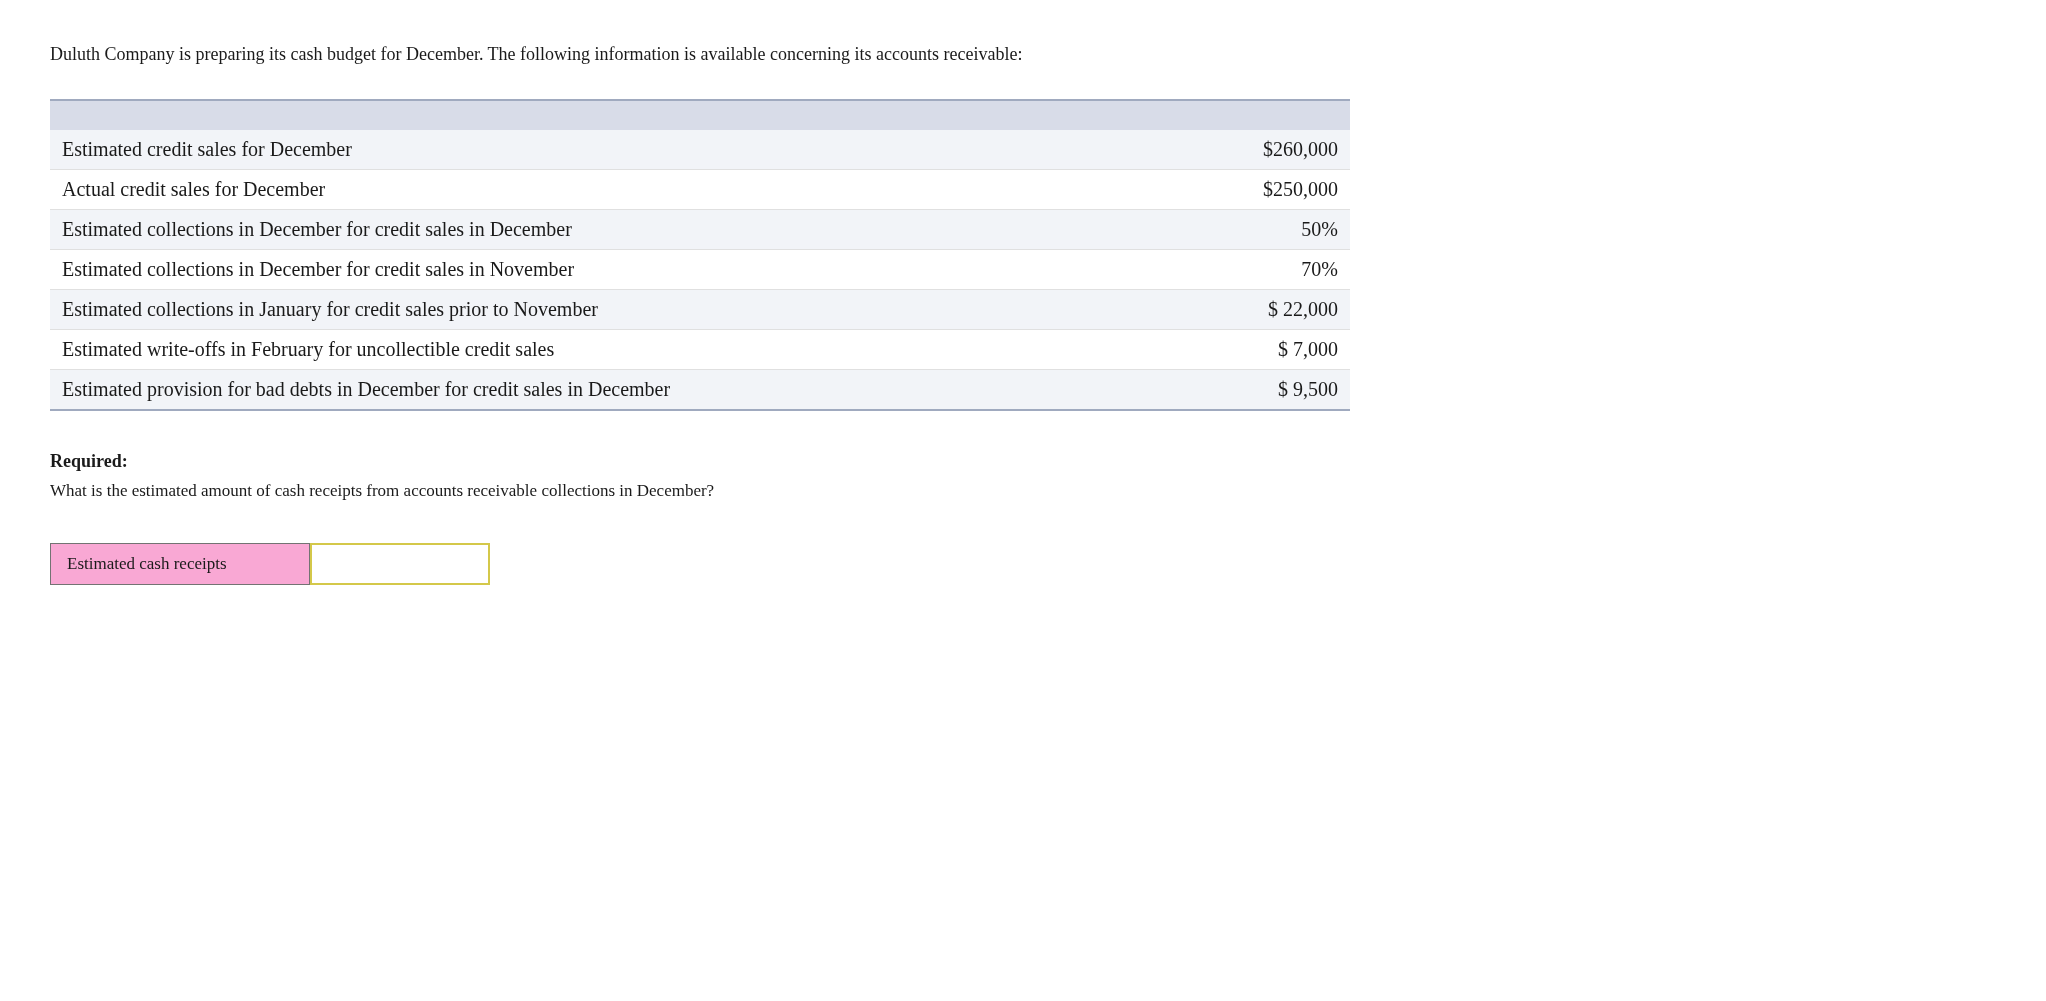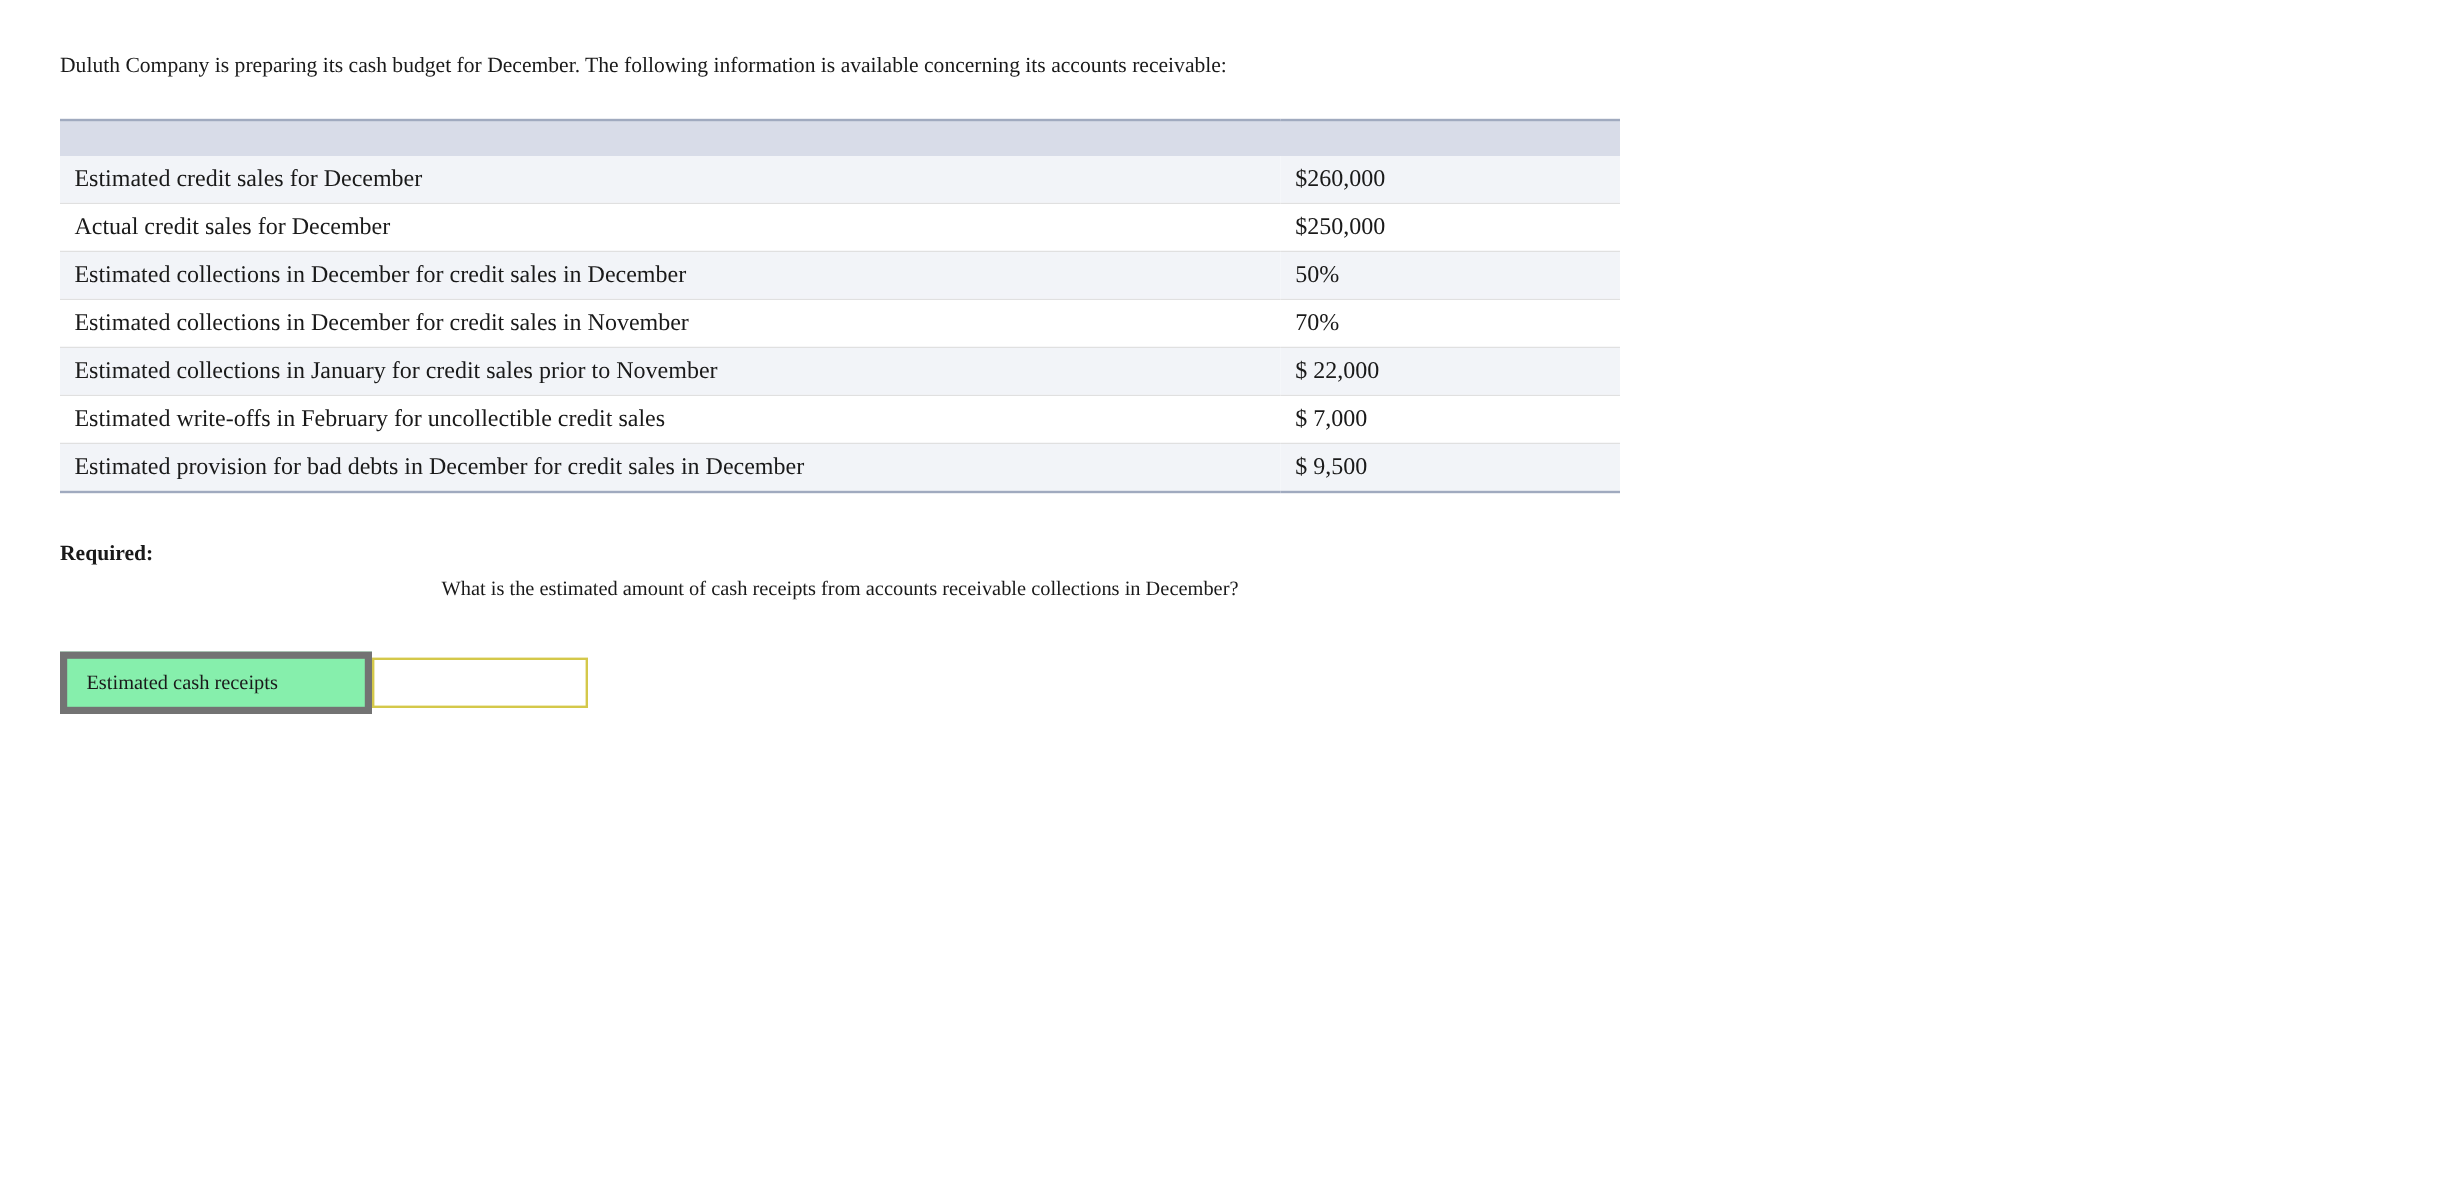--- a/index.html
+++ b/index.html
@@ -58,57 +58,56 @@
     .data-table td {
       padding: 8px 12px;
       font-size: 20px;
     }
 
     .td-label {
       width: 900px;
     }
 
     .td-value {
-      text-align: left;
+      text-align: right;
       width: 250px;
       padding-right: 20px;
       font-size: 17px;
     }
 
     .required-section {
       margin-top: 10px;
       margin-bottom: 40px;
       max-width: 1300px;
     }
 
     .required-label {
       font-weight: bold;
       font-size: 18px;
       margin-bottom: 6px;
     }
 
     .required-question {
       font-size: 17px;
       line-height: 1.5;
-      text-align: center;
     }
 
     .answer-row {
       display: flex;
       align-items: center;
       margin-top: 30px;
     }
 
     .answer-label {
-      background-color: #86efac;
+      background-color: #f9a8d4;
       padding: 10px 16px;
       font-size: 17px;
       font-weight: normal;
       min-width: 260px;
-      border: 6px solid #737373;
+      border: 1px solid #737373;
     }
 
     .answer-input {
       border: 2px solid #d4c84a;
       background-color: #ffffff;
       width: 180px;
       height: 42px;
       padding: 4px 8px;
       font-size: 17px;
       outline: none;

